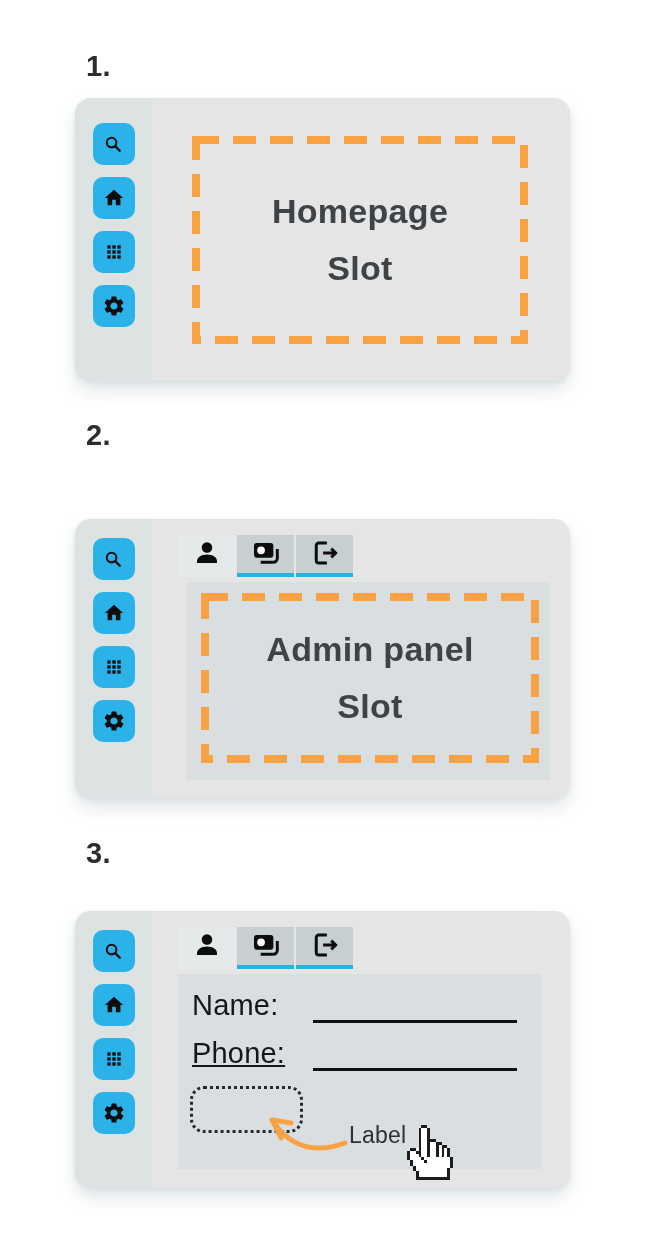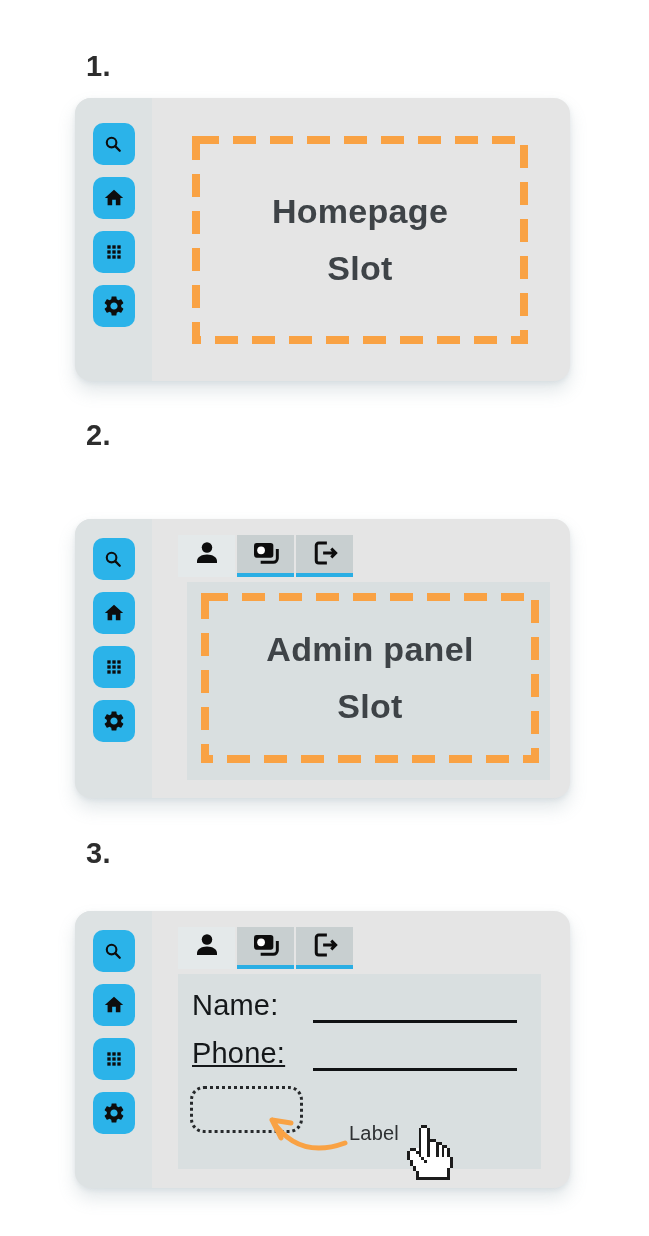--- a/index.html
+++ b/index.html
@@ -63,21 +63,21 @@
   
   .form-label{position:absolute;left:14px;font-size:29px;line-height:30px;color:#15181a;letter-spacing:.2px;}
   #name-label{top:16px;} #phone-label{top:64px;text-decoration:underline;}
   .input-line{position:absolute;left:135px;width:204px;height:3px;background:#101214;border:none;padding:0;cursor:text;}
   #name-line{top:46px;} #phone-line{top:94px;}
   .dotted-slot{
     position:absolute;left:12px;top:112px;width:107px;height:41px;
     border:3px dotted #26292b;border-radius:14px;background:transparent;
   }
   .annotation-arrow{position:absolute;left:78px;top:134px;}
-  .annotation-label{position:absolute;left:171px;top:148px;font-size:20px;color:#2e3133;letter-spacing:.2px;}
+  .annotation-label{position:absolute;left:171px;top:148px;font-size:23px;color:#2e3133;letter-spacing:.2px;}
 
   
   #hand-cursor{position:absolute;left:407px;top:1125px;z-index:10;}
 </style>
 </head>
 <body>
 
 <div id="stage">
 
   <div class="step-heading" id="h1">

